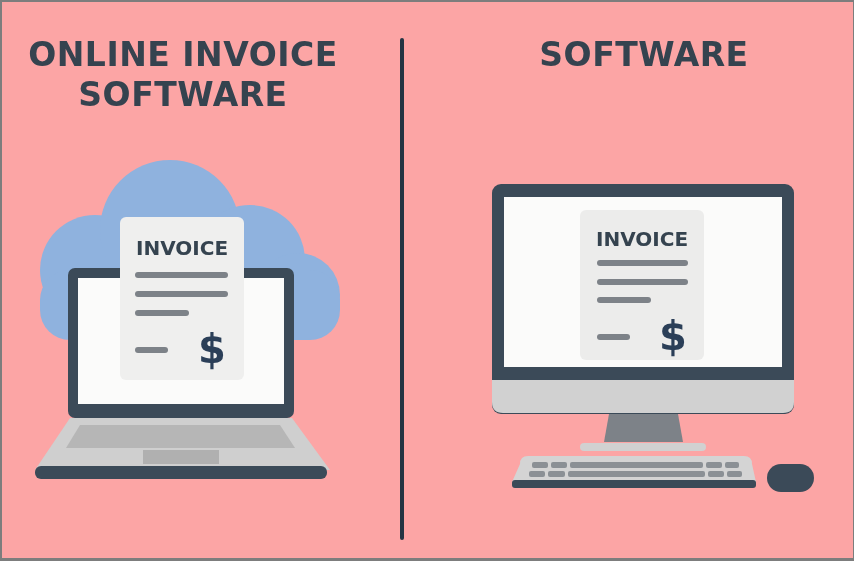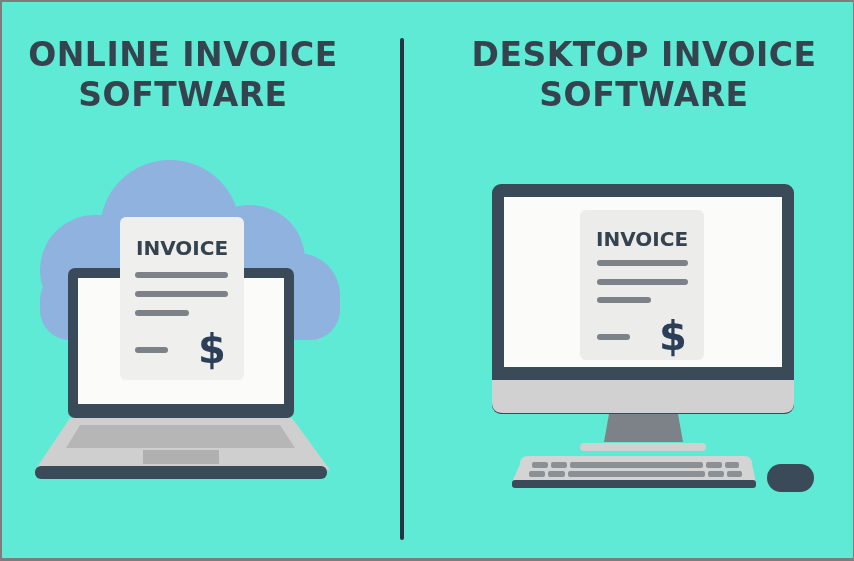--- a/index.html
+++ b/index.html
@@ -1,36 +1,35 @@
 <!DOCTYPE html>
 <html><head>
 <meta charset="utf-8">
 <style>
   html,body{margin:0;padding:0;}
   body{width:854px;height:561px;overflow:hidden;background:#7d7d7d;font-family:"DejaVu Sans","Liberation Sans",sans-serif;}
-  .frame{position:absolute;left:2px;top:2px;width:851px;height:556px;background:#5eead4;overflow:hidden;}
+  .frame{position:absolute;left:2px;top:2px;width:851px;height:556px;background:#fca5a5;overflow:hidden;}
   .title{position:absolute;text-align:center;color:#35434f;font-weight:bold;font-size:33px;line-height:40px;letter-spacing:0.5px;}
   .title.left{left:0;width:362px;top:33px;}
   .title.right{left:440px;width:404px;top:33px;}
   .divider{position:absolute;left:398px;top:36px;width:4px;height:502px;background:#243443;border-radius:2px;}
   svg{position:absolute;}
   .inv-text{font-family:"DejaVu Sans","Liberation Sans",sans-serif;font-weight:bold;}
 </style>
 </head>
 <body>
 
 <div class="frame">
 
   <div class="title left">
     <div>ONLINE INVOICE</div>
     <div>SOFTWARE</div>
   </div>
 
   <div class="title right">
-    <div>DESKTOP INVOICE</div>
     <div>SOFTWARE</div>
   </div>
 
   <div class="divider"></div>
 
   <svg width="360" height="340" style="left:-2px;top:158px;" viewBox="0 0 360 340">
     <g fill="#8fb2de">
       <circle cx="95" cy="110" r="55"></circle>
       <circle cx="170" cy="70" r="70"></circle>
       <circle cx="250" cy="100" r="55"></circle>

